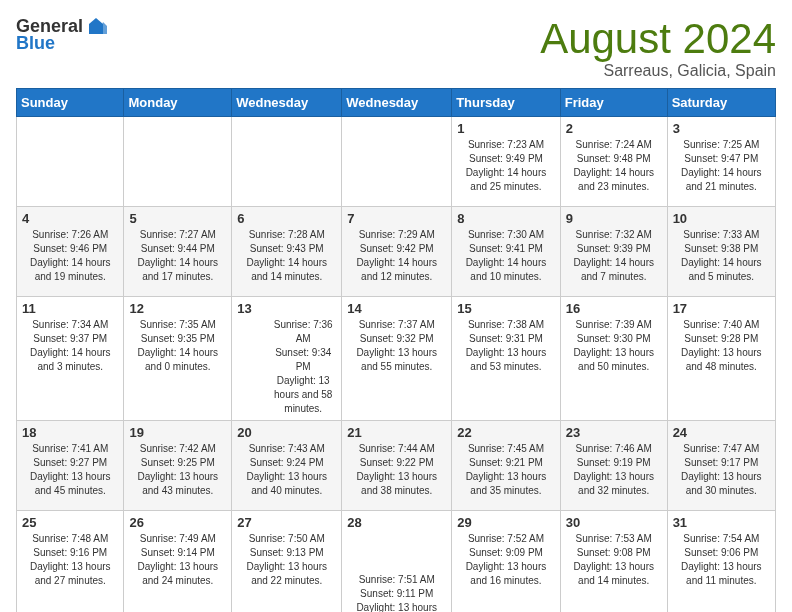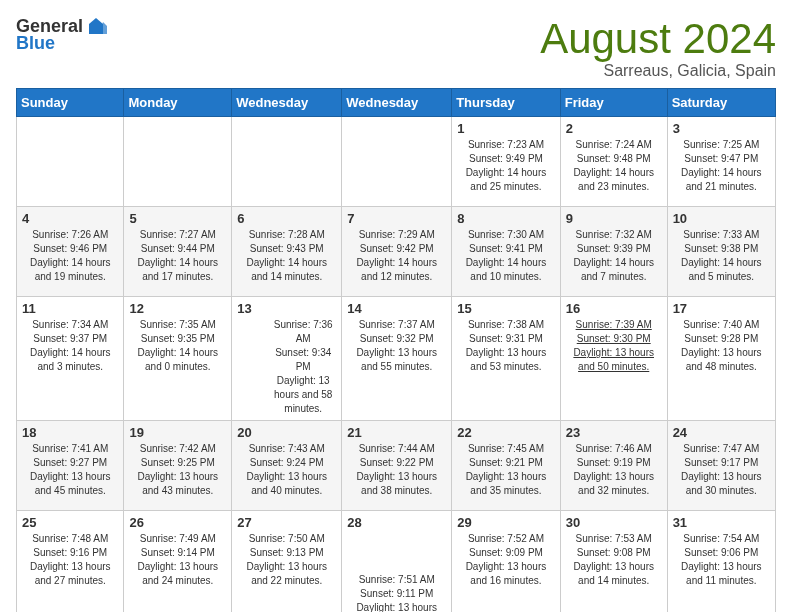--- a/index.html
+++ b/index.html
@@ -224,21 +224,21 @@
 Daylight: 13 hours and 55 minutes.</div>
         </td>
         <td>
           <span class="day-number">15</span>
           <div class="day-info" style="white-space: pre-line;">Sunrise: 7:38 AM
 Sunset: 9:31 PM
 Daylight: 13 hours and 53 minutes.</div>
         </td>
         <td>
           <span class="day-number">16</span>
-          <div class="day-info" style="white-space: pre-line; text-decoration: underline;">Sunrise: 7:39 AM
+          <div class="day-info" style="white-space: pre-line;">Sunrise: 7:39 AM
 Sunset: 9:30 PM
 Daylight: 13 hours and 50 minutes.</div>
         </td>
         <td>
           <span class="day-number">17</span>
           <div class="day-info" style="white-space: pre-line;">Sunrise: 7:40 AM
 Sunset: 9:28 PM
 Daylight: 13 hours and 48 minutes.</div>
         </td>
       </tr>

